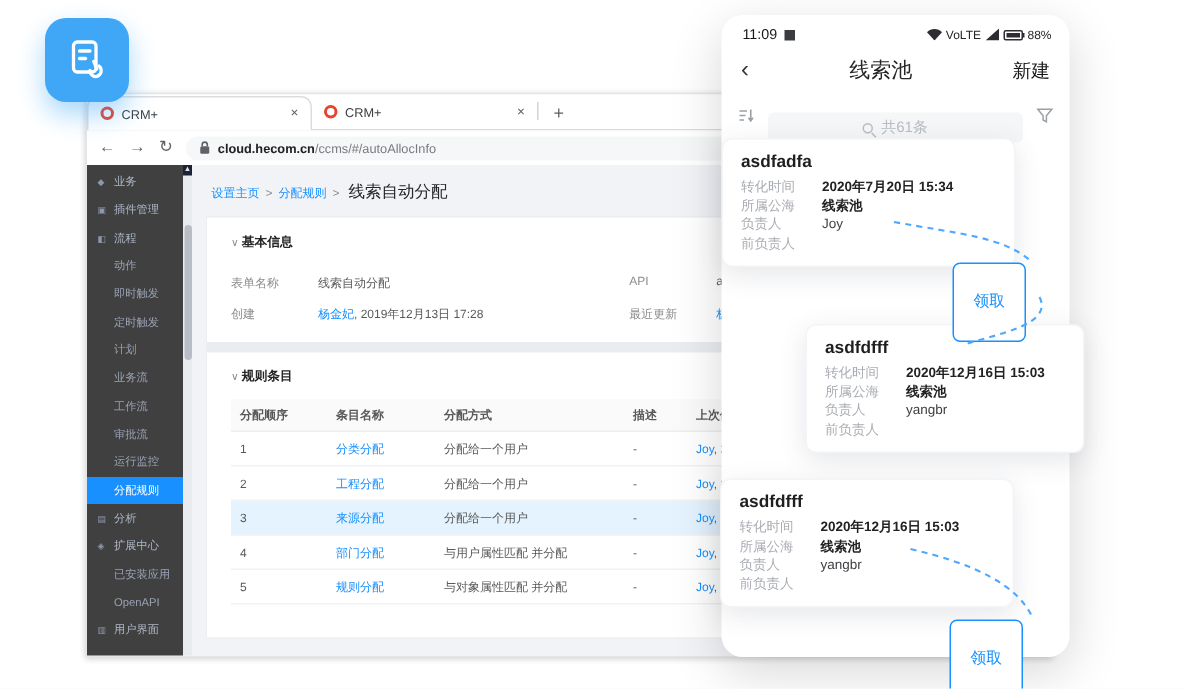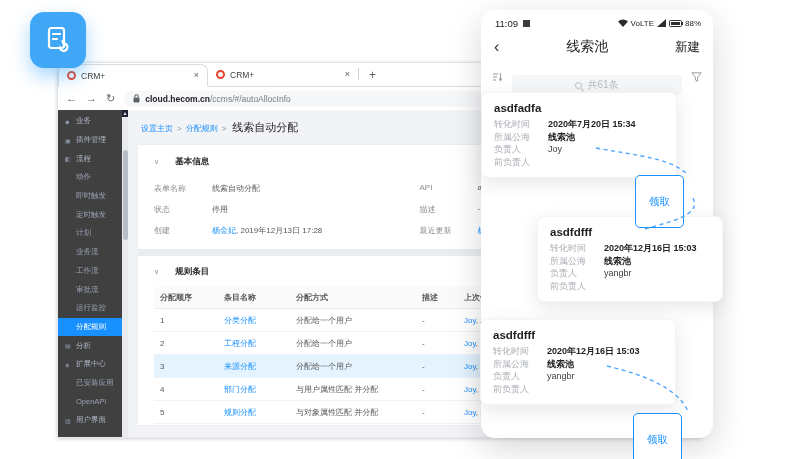--- a/index.html
+++ b/index.html
@@ -50,21 +50,21 @@
   .side-scroll .thumb { position:absolute; top:40px; left:0.5px; width:5px; height:90px;
     background:#b9bec6; border-radius:3px; }
 
   
   .content { flex:1; background:#f1f3f7; padding:10px 0 0 9px; overflow:hidden; }
   .breadcrumb { font-size:8px; color:#8c8c8c; display:flex; align-items:baseline; gap:4px; padding-left:4px; }
   .breadcrumb .lk { color:#1890ff; }
   .breadcrumb .cur { color:#262626; font-size:11px; margin-left:2px; }
   .panel { background:#fff; margin-top:9px; padding:11px 16px 0 16px; height:282px;
     border:1px solid #eceef2; border-right:none; }
-  .sec-head { font-size:8.5px; color:#262626; font-weight:bold; display:flex; align-items:center; gap:16px; }
+  .sec-head { font-size:8.5px; color:#262626; font-weight:bold; display:flex; align-items:center; gap:2px; }
   .sec-head .chev { color:#8c8c8c; font-size:7px; font-weight:normal; }
   .info-grid { margin-top:10px; }
   .info-row { display:flex; }
   .info-cell { display:flex; width:50%; padding:5px 0; font-size:8px; }
   .info-cell .lbl { width:58px; color:#8c8c8c; flex:none; }
   .info-cell .val { color:#595959; }
   .info-cell .val .lk { color:#1890ff; }
   .sec-divider { height:7px; background:#e9edf2; margin:8px -16px 10px -16px; }
 
   table.rules { border-collapse:collapse; width:100%; margin-top:9px; font-size:8px; }
@@ -234,30 +234,20 @@
                 <span class="lbl">表单名称</span>
                 <span class="val">线索自动分配</span>
               </div>
               <div class="info-cell">
                 <span class="lbl">API</span>
                 <span class="val">autoAlloc49</span>
               </div>
             </div>
             <div class="info-row">
               <div class="info-cell">
-                <span class="lbl">状态</span>
-                <span class="val">停用</span>
-              </div>
-              <div class="info-cell">
-                <span class="lbl">描述</span>
-                <span class="val">-</span>
-              </div>
-            </div>
-            <div class="info-row">
-              <div class="info-cell">
                 <span class="lbl">创建</span>
                 <span class="val"><span class="lk">杨金妃</span>, 2019年12月13日 17:28</span>
               </div>
               <div class="info-cell">
                 <span class="lbl">最近更新</span>
                 <span class="val"><span class="lk">杨金妃</span>, 2019年12月13日 17:30</span>
               </div>
             </div>
           </div>
         <div class="sec-divider"></div>

